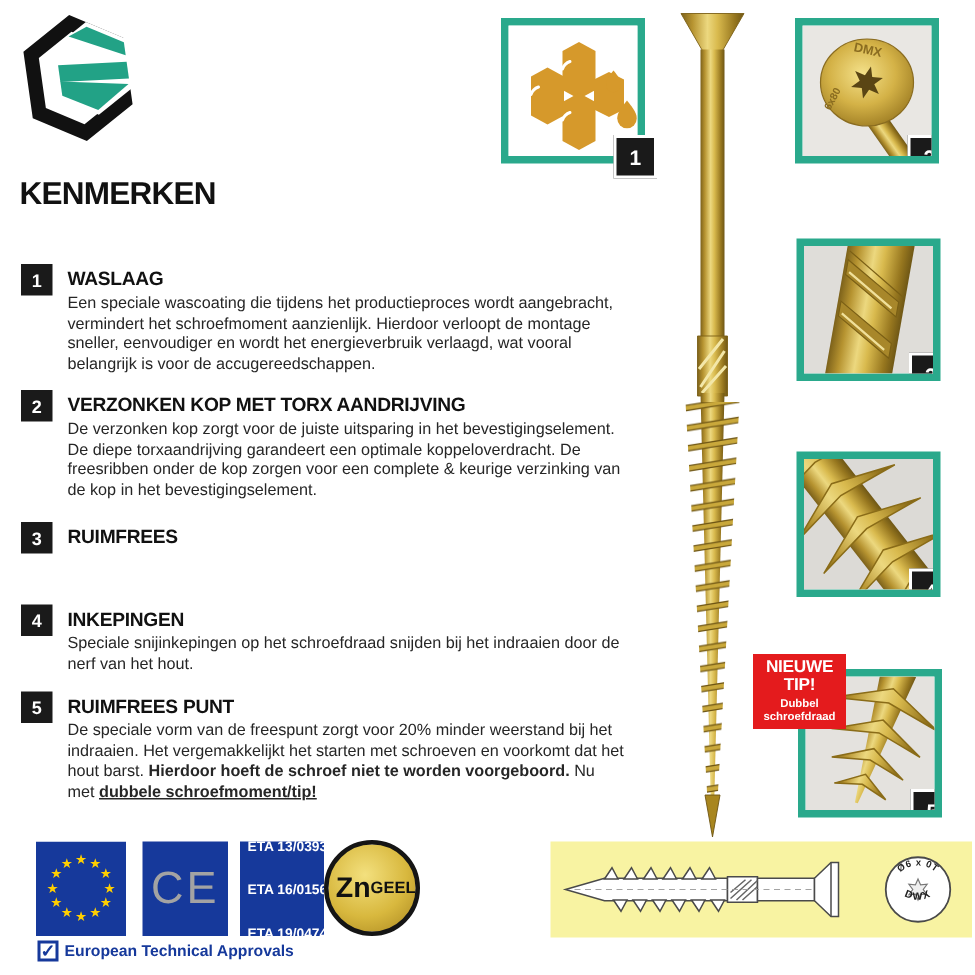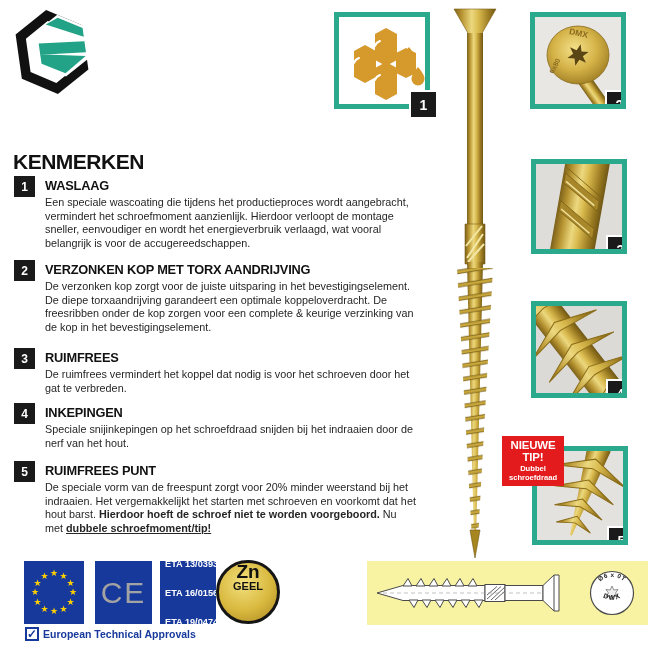--- a/index.html
+++ b/index.html
@@ -1,21 +1,21 @@
 <!DOCTYPE html>
 <html style="--teal: #2aa98c; --red: #e41b1d; --blue: #16399b; --amber: #d6992b; --yellow_bg: #f8f3a2; --black: #1a1a1a;"><head>
 <meta charset="utf-8">
 <style>
   html,body{margin:0;padding:0;background:#fff;}
   body{width:650px;height:650px;position:relative;overflow:hidden;
        font-family:"Liberation Sans",sans-serif;color:#1a1a1a;}
   .abs{position:absolute;}
 
   
-  .page-title{position:absolute;left:13px;top:150px;font-size:21px;font-weight:900;
+  .page-title{position:absolute;left:13px;top:118px;font-size:21px;font-weight:900;
               letter-spacing:-.5px;color:#111;margin:0;}
   .feature{position:absolute;left:14px;width:404px;display:flex;gap:10px;}
   .fnum{width:21px;height:21px;background:var(--black);color:#fff;font-weight:700;
         font-size:12px;display:flex;align-items:center;justify-content:center;flex:none;}
   .fcontent h2{margin:2px 0 3px;font-size:12.8px;font-weight:800;letter-spacing:-.2px;color:#111;}
   .fcontent p{margin:0;font-size:10.8px;line-height:13.5px;color:#262626;width:372px;}
   .fcontent p b{font-weight:800;}
   .fcontent p b.u{text-decoration:underline;}
 
   
@@ -34,22 +34,22 @@
   
   .cemark{position:absolute;left:95px;top:561px;width:57px;height:63px;background:var(--blue);
           color:#a3a3a3;display:flex;align-items:center;justify-content:center;font-size:30px;
           font-weight:400;letter-spacing:2px;}
   .etabox{position:absolute;left:160px;top:561px;width:56px;height:63px;background:var(--blue);
           color:#fff;display:flex;flex-direction:column;justify-content:center;gap:19px;
           padding-left:5px;box-sizing:border-box;}
   .etabox div{font-size:9.2px;font-weight:700;white-space:nowrap;}
   .znbadge{position:absolute;left:216px;top:560px;width:64px;height:64px;border-radius:50%;
            background:radial-gradient(circle at 42% 35%,#f3e07e,#d8b83e 55%,#a8851f);
-           border:3px solid #151515;box-sizing:border-box;display:flex;flex-direction:column;
-           align-items:center;justify-content:flex-start;color:#111;}
+           border:3px solid #151515;box-sizing:border-box;display:flex;flex-direction:row;
+           align-items:center;justify-content:flex-end;color:#111;}
   .znbadge .zn{font-size:19px;font-weight:800;line-height:17px;}
   .znbadge .geel{font-size:11px;font-weight:800;line-height:12px;}
   .approvals{position:absolute;left:25px;top:627px;display:flex;align-items:center;gap:4px;}
   .approvals .cb{width:14px;height:14px;border:2px solid var(--blue);background:#fff;
                  color:var(--blue);font-size:12px;font-weight:800;display:flex;align-items:center;
                  justify-content:center;box-sizing:border-box;}
   .approvals .lbl{color:var(--blue);font-weight:700;font-size:10.5px;}
 
   .yellowbox{position:absolute;left:367px;top:561px;width:281px;height:64px;
              background:var(--yellow_bg);}
@@ -105,21 +105,20 @@
   <div class="fnum">2</div>
   <div class="fcontent">
     <h2>VERZONKEN KOP MET TORX AANDRIJVING</h2>
     <p>De verzonken kop zorgt voor de juiste uitsparing in het bevestigingselement. De diepe torxaandrijving garandeert een optimale koppeloverdracht. De freesribben onder de kop zorgen voor een complete &amp; keurige verzinking van de kop in het bevestigingselement.</p>
   </div>
 </div>
 <div class="feature" style="top:348px">
   <div class="fnum">3</div>
   <div class="fcontent">
     <h2>RUIMFREES</h2>
-    <p>De ruimfrees vermindert het koppel dat nodig is voor het schroeven door het gat te verbreden.</p>
   </div>
 </div>
 <div class="feature" style="top:403px">
   <div class="fnum">4</div>
   <div class="fcontent">
     <h2>INKEPINGEN</h2>
     <p>Speciale snijinkepingen op het schroefdraad snijden bij het indraaien door de nerf van het hout.</p>
   </div>
 </div>
 <div class="feature" style="top:461px">

